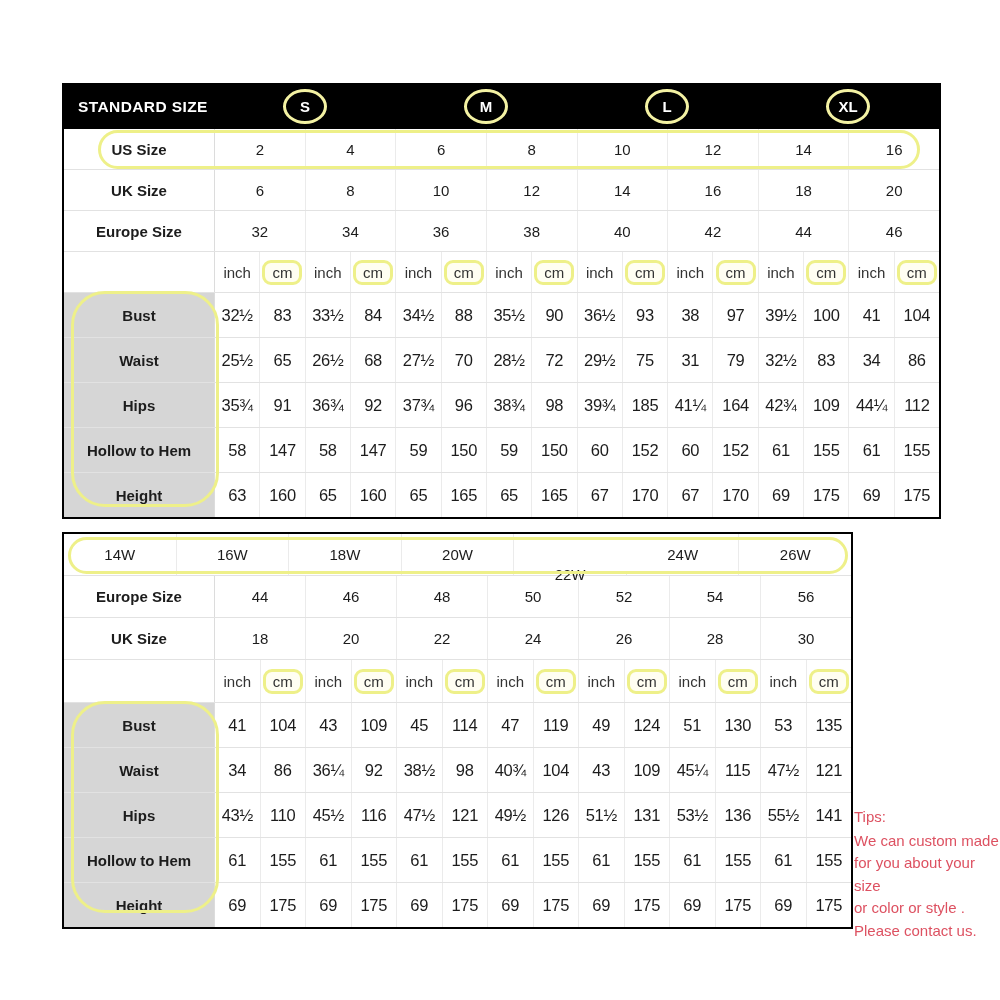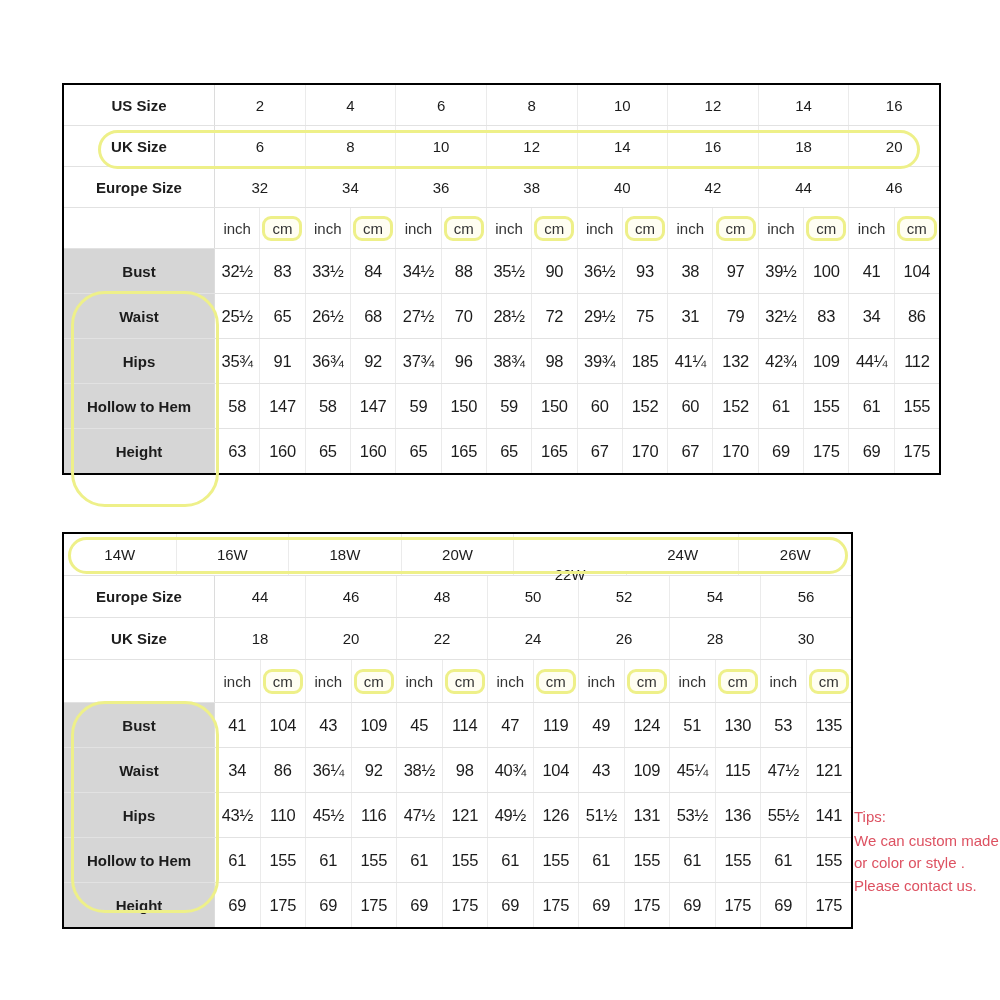--- a/index.html
+++ b/index.html
@@ -61,20 +61,29 @@
     color:#dd5161;font-size:15px;line-height:22.5px;
   }
   .tips .t-title{margin-bottom:1px;}
 </style>
 </head>
 <body>
 
 <div>
 
   <section class="tbl std">
+    <header class="black-bar">
+      <span class="bar-title">STANDARD SIZE</span>
+      <div id="std-circles">
+          <div class="size-circle" style="left: 219px;">S</div>
+          <div class="size-circle" style="left: 400px;">M</div>
+          <div class="size-circle" style="left: 581px;">L</div>
+          <div class="size-circle" style="left: 762px;">XL</div>
+        </div>
+    </header>
     <div class="grid" id="std-body">
         <div class="row row-size">
           <div class="cell lbl">US Size</div>
           <div class="cell val sizev" style="flex-grow: 2;">2</div>
           <div class="cell val sizev" style="flex-grow: 2;">4</div>
           <div class="cell val sizev" style="flex-grow: 2;">6</div>
           <div class="cell val sizev" style="flex-grow: 2;">8</div>
           <div class="cell val sizev" style="flex-grow: 2;">10</div>
           <div class="cell val sizev" style="flex-grow: 2;">12</div>
           <div class="cell val sizev" style="flex-grow: 2;">14</div>
@@ -181,21 +190,21 @@
           <div class="cell val meas" style="flex-grow: 1;">91</div>
           <div class="cell val meas" style="flex-grow: 1;">36¾</div>
           <div class="cell val meas" style="flex-grow: 1;">92</div>
           <div class="cell val meas" style="flex-grow: 1;">37¾</div>
           <div class="cell val meas" style="flex-grow: 1;">96</div>
           <div class="cell val meas" style="flex-grow: 1;">38¾</div>
           <div class="cell val meas" style="flex-grow: 1;">98</div>
           <div class="cell val meas" style="flex-grow: 1;">39¾</div>
           <div class="cell val meas" style="flex-grow: 1;">185</div>
           <div class="cell val meas" style="flex-grow: 1;">41¼</div>
-          <div class="cell val meas" style="flex-grow: 1;">132</div>
+          <div class="cell val meas" style="flex-grow: 1;">164</div>
           <div class="cell val meas" style="flex-grow: 1;">42¾</div>
           <div class="cell val meas" style="flex-grow: 1;">109</div>
           <div class="cell val meas" style="flex-grow: 1;">44¼</div>
           <div class="cell val meas" style="flex-grow: 1;">112</div>
         </div>
         <div class="row row-measure">
           <div class="cell lbl gray">Hollow to Hem</div>
           <div class="cell val meas" style="flex-grow: 1;">58</div>
           <div class="cell val meas" style="flex-grow: 1;">147</div>
           <div class="cell val meas" style="flex-grow: 1;">58</div>
@@ -386,18 +395,19 @@
         </div>
       </div>
     <div class="overlay plus-row-oval"></div>
     <div class="overlay plus-label-oval"></div>
   </section>
 
   <aside class="tips">
     <div class="t-title">Tips:</div>
     <div id="tips-lines">
         <div class="t-line">We can custom made</div>
+        <div class="t-line">for you about your size</div>
         <div class="t-line">or color or style .</div>
         <div class="t-line">Please contact us.</div>
       </div>
   </aside>
 
 </div>
 
 </body></html>

